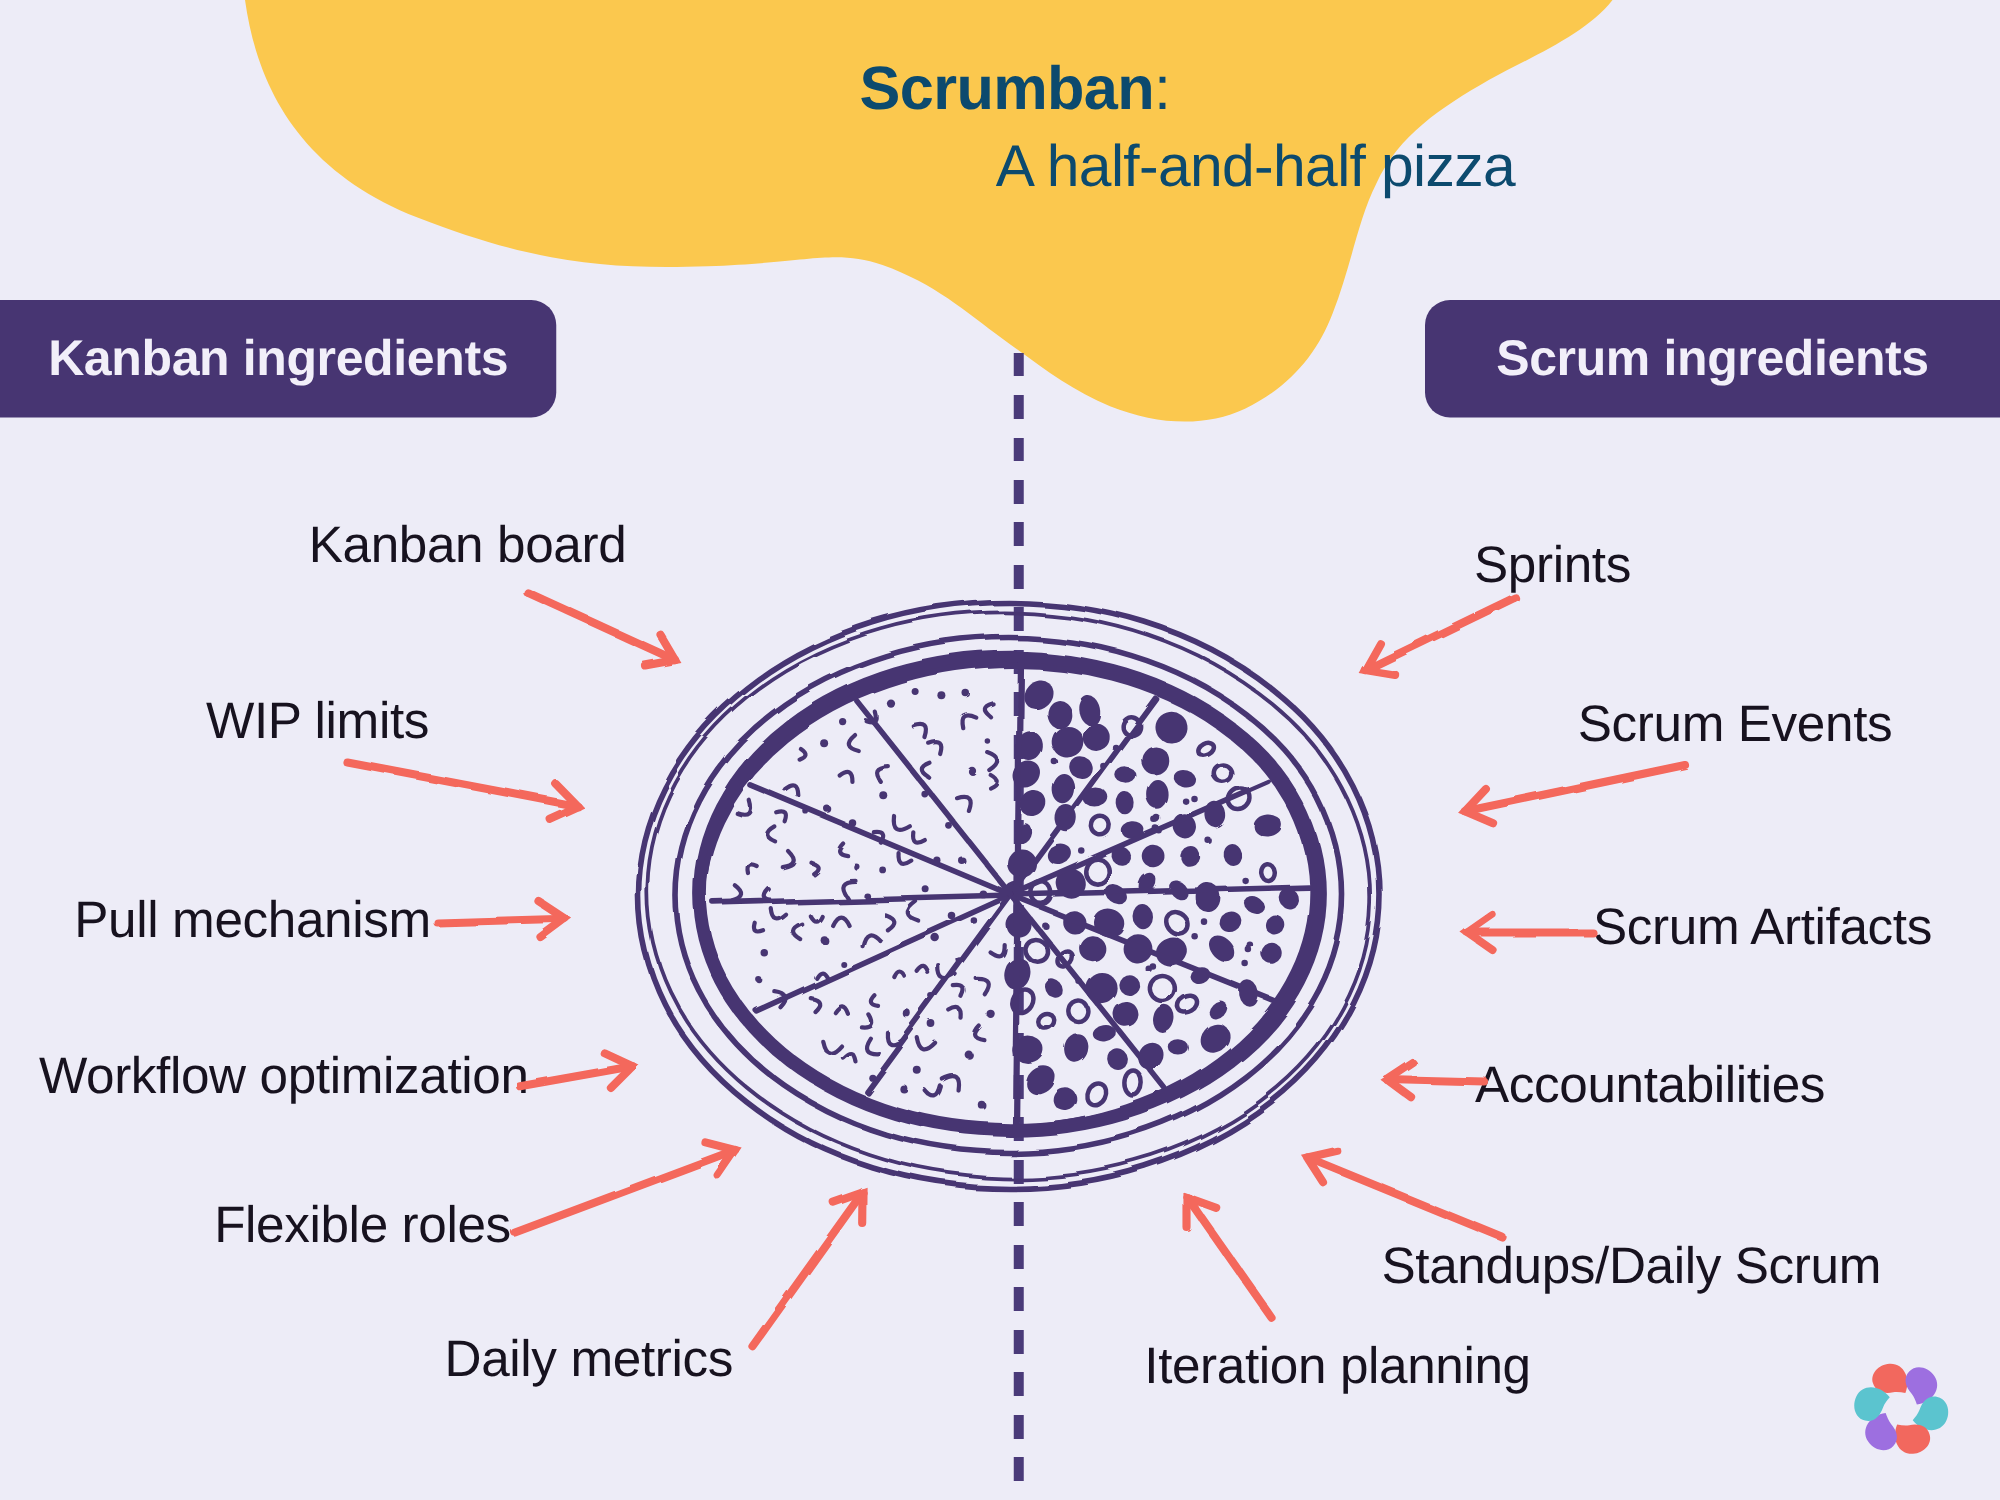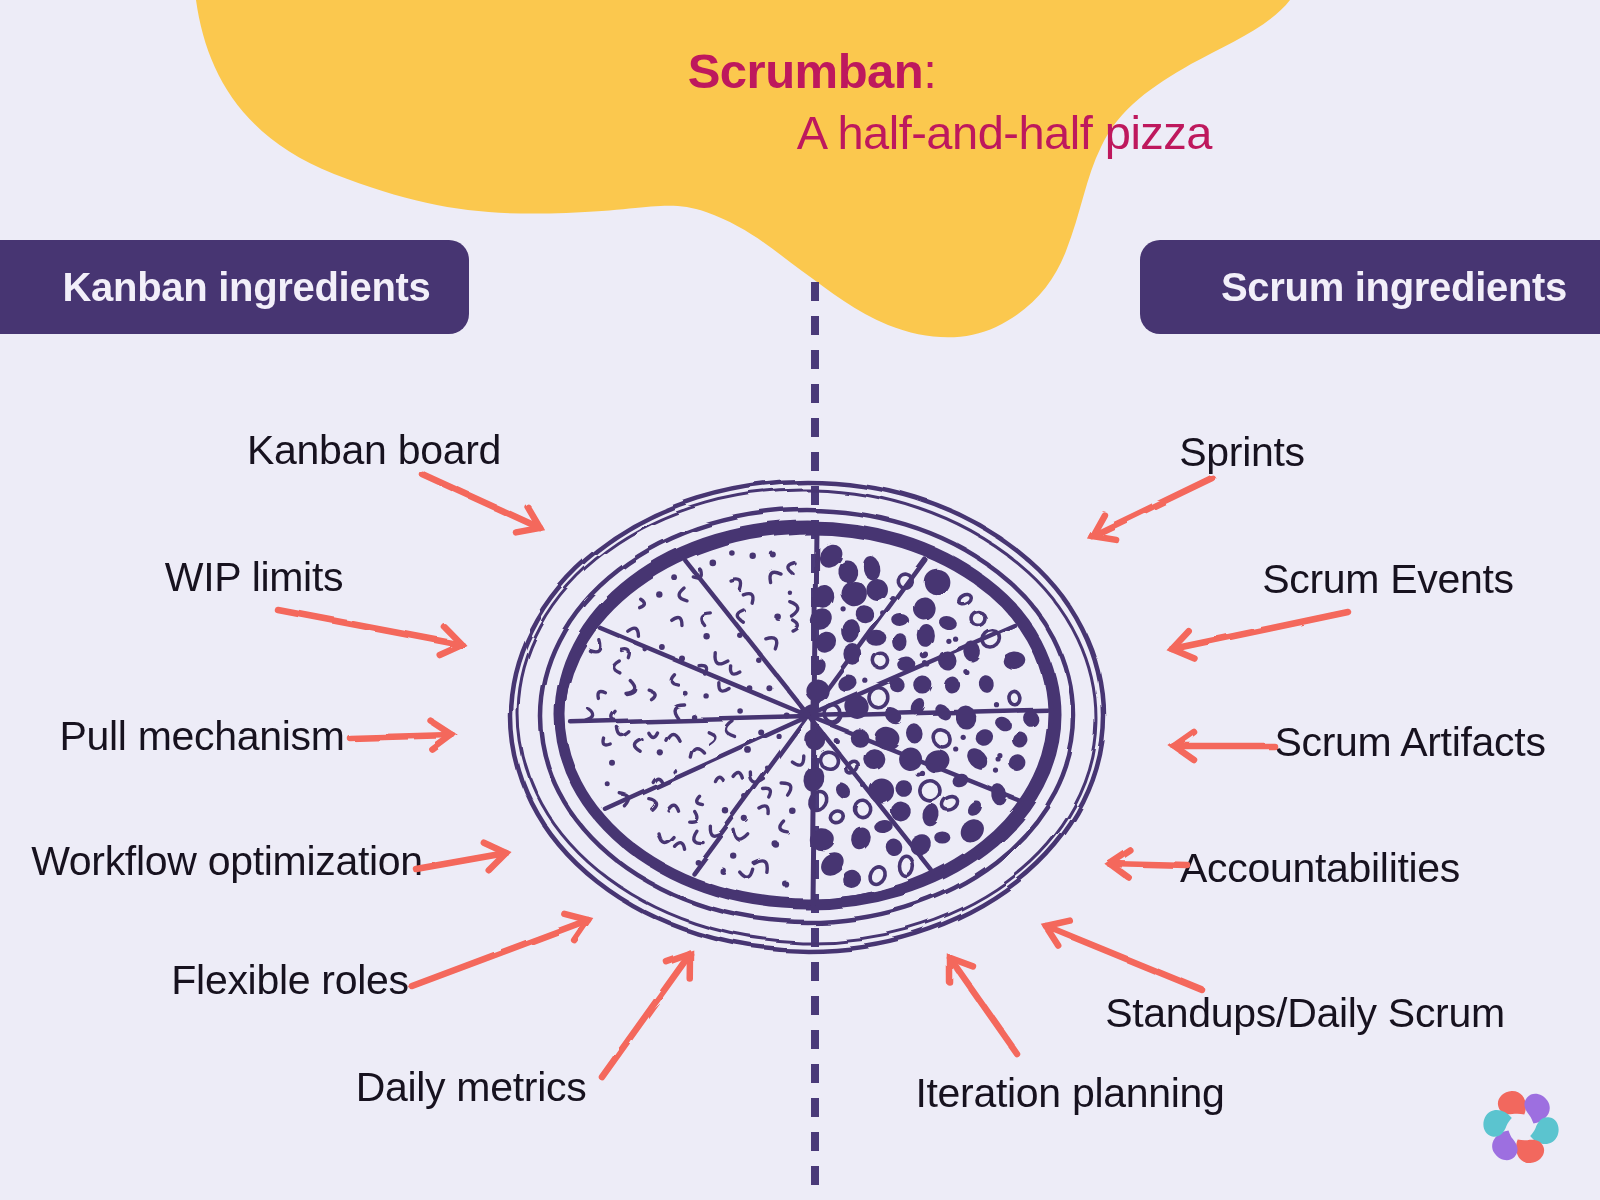--- a/index.html
+++ b/index.html
@@ -12,32 +12,31 @@
 
   .blob-svg{position:absolute;left:0;top:0;z-index:1;}
   .divider{
     position:absolute;left:811px;top:282px;width:8px;height:918px;z-index:1;
     background:repeating-linear-gradient(to bottom,#4A3A79 0 19px,transparent 19px 34px);
   }
   .pizza-svg{position:absolute;left:487px;top:464px;z-index:2;}
 
   .title{
     position:absolute;left:412px;top:40px;width:800px;z-index:3;
-    text-align:center;color:#be185d;font-size:49px;line-height:62px;
+    text-align:center;color:#0c4a6e;font-size:49px;line-height:62px;
     letter-spacing:-0.5px;
   }
   .title .b{font-weight:bold;}
   .title .sub{font-weight:400;font-size:47px;text-align:right;}
 
   .badge{
     position:absolute;top:240px;height:94px;z-index:3;
     background:#473572;color:#F2EFF9;font-weight:bold;font-size:40px;
     display:flex;align-items:center;justify-content:center;
     letter-spacing:-0.3px;
-    padding-left:24px;
   }
   .badge.left{left:0;width:445px;border-radius:0 20px 20px 0;}
   .badge.right{left:1140px;width:460px;border-radius:20px 0 0 20px;}
 
   .label{
     position:absolute;z-index:3;transform:translate(-50%,-50%);
     font-size:41px;color:#17121F;white-space:nowrap;letter-spacing:-0.3px;
   }
 
   .arrows-svg{position:absolute;left:0;top:0;z-index:4;pointer-events:none;}
@@ -303,21 +302,21 @@
           <line x1="322" y1="252" x2="444.6" y2="406.3" stroke="#473572" stroke-width="4.5" stroke-linecap="round"></line>
           <line x1="322" y1="252" x2="206.6" y2="409.4" stroke="#473572" stroke-width="4.5" stroke-linecap="round"></line>
           <line x1="322" y1="252" x2="118.0" y2="344.7" stroke="#473572" stroke-width="4.5" stroke-linecap="round"></line>
           <line x1="322" y1="252" x2="84.1" y2="258.3" stroke="#473572" stroke-width="4.5" stroke-linecap="round"></line>
           <line x1="322" y1="252" x2="113.8" y2="164.7" stroke="#473572" stroke-width="4.5" stroke-linecap="round"></line>
           <line x1="322" y1="252" x2="199.4" y2="97.7" stroke="#473572" stroke-width="4.5" stroke-linecap="round"></line>
         </g>
     </g>
   </svg>
 
-  <div class="label" style="left:374px;top:450px">Kanban board</div>
+  <div class="label" style="left:374px;top:436px">Kanban board</div>
   <div class="label" style="left:254px;top:577px">WIP limits</div>
   <div class="label" style="left:202px;top:736px">Pull mechanism</div>
   <div class="label" style="left:227px;top:861px">Workflow optimization</div>
   <div class="label" style="left:290px;top:980px">Flexible roles</div>
   <div class="label" style="left:471px;top:1087px">Daily metrics</div>
 
   <div class="label" style="left:1242px;top:452px">Sprints</div>
   <div class="label" style="left:1388px;top:579px">Scrum Events</div>
   <div class="label" style="left:1410px;top:742px">Scrum Artifacts</div>
   <div class="label" style="left:1320px;top:868px">Accountabilities</div>

